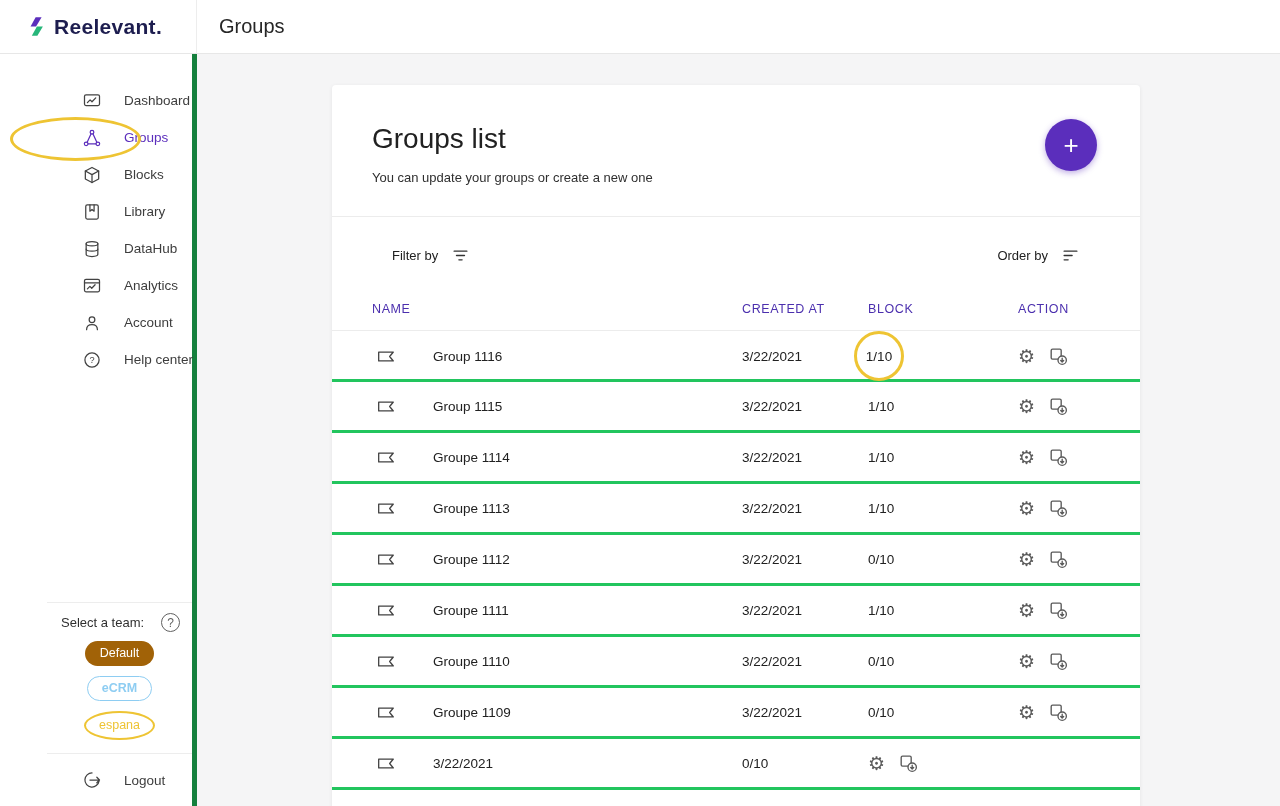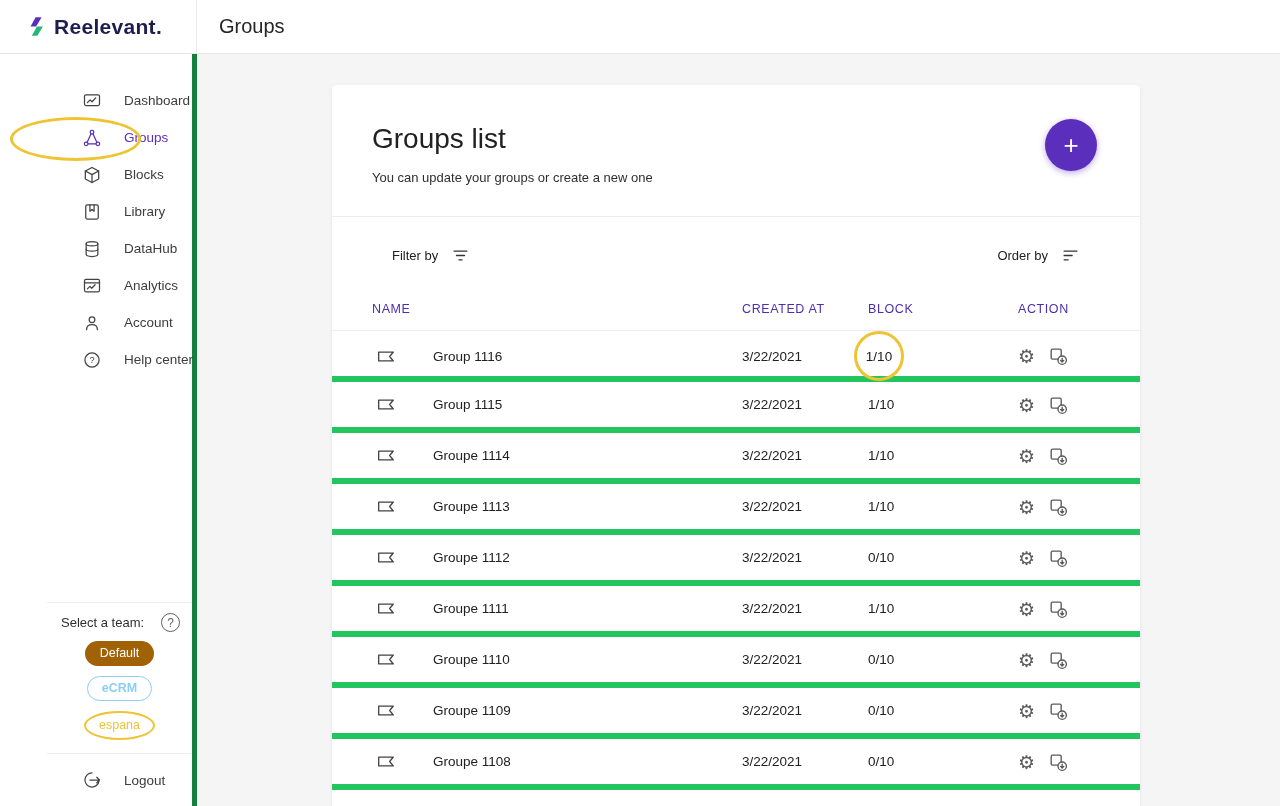--- a/index.html
+++ b/index.html
@@ -70,21 +70,21 @@
   .filter-group { display:flex; align-items:center; gap:13px; font-size:13px;
     color:#212121; cursor:pointer; }
   .filter-group svg { stroke:#333; fill:none; stroke-width:1.8; stroke-linecap:round; }
 
   
   .tbl-grid { display:grid; grid-template-columns:61px 309px 126px 150px 1fr;
     align-items:center; padding:0 40px; }
   .thead { height:44px; border-bottom:1px solid #ececec; }
   .th { color:#4b2fae; font-size:12.5px; font-weight:500; letter-spacing:.6px; }
   .th.name { grid-column:1 / 3; }
-  .trow { height:51px; border-bottom:6px solid #22c55e; font-size:13.5px; }
+  .trow { height:51px; border-bottom:3px solid #22c55e; font-size:13.5px; }
   .flag-cell svg { stroke:#424242; fill:none; stroke-width:1.6; stroke-linejoin:round;
     margin-left:5px; display:block; }
   .block-cell { display:flex; align-items:center; }
   .block-val { display:inline-flex; align-items:center; justify-content:center; }
   .block-val.annotated { width:50px; height:50px; border:3px solid #eec433;
     border-radius:50%; margin-left:-14px; }
   .action-cell { display:flex; align-items:center; gap:13px; }
   .gear { font-family:"DejaVu Sans", sans-serif; font-size:19px; color:#5a5a5a;
     line-height:20px; cursor:pointer; }
   .export-icon { cursor:pointer; display:block; }
@@ -410,21 +410,20 @@
       </svg>
     </div>
   </div>
 
   <div class="tbl-grid trow">
     <div class="flag-cell">
       <svg viewBox="0 0 22 16" width="18" height="13">
         <path d="M2 2.5 H20 L15.5 8 L20 13.5 H2 Z"></path>
       </svg>
     </div>
-    <div class="name-cell">Groupe 1108</div>
     <div class="date-cell">3/22/2021</div>
     <div class="block-cell">
       <span class="block-val">0/10</span>
     </div>
     <div class="action-cell">
       <span class="gear">⚙</span>
       <svg class="export-icon" viewBox="0 0 22 22" width="20" height="20">
         <rect x="3.5" y="3.5" width="11" height="11" rx="1.5"></rect>
         <circle cx="15.6" cy="15.6" r="4.6"></circle>
         <path d="M15.6 13.4 V17.4 M14 15.9 l1.6 1.6 1.6-1.6" stroke-linecap="round" stroke-linejoin="round"></path>

